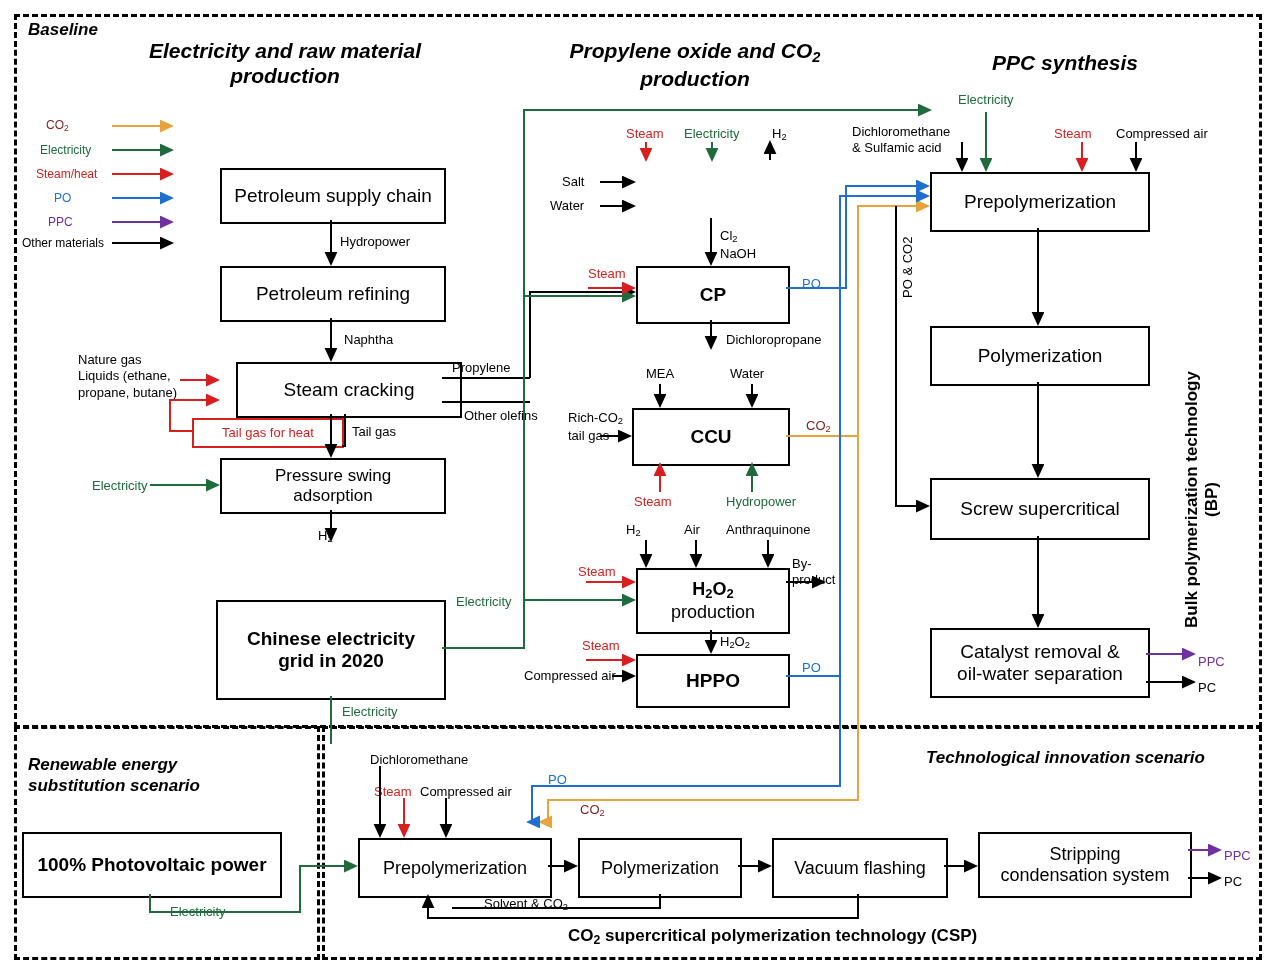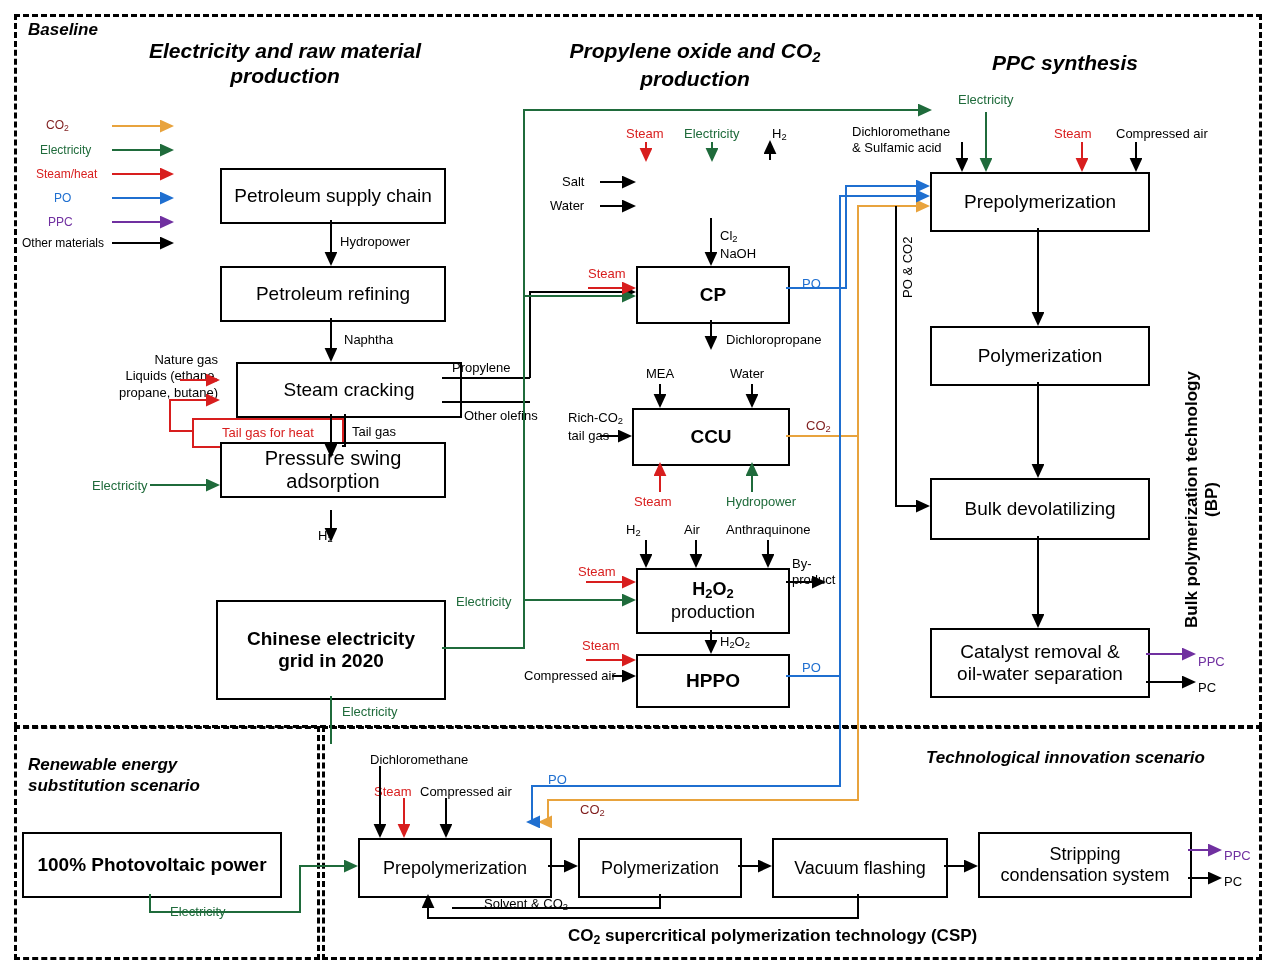--- a/index.html
+++ b/index.html
@@ -59,21 +59,21 @@
     </div>
   <div class="box" style="left:220px;top:266px;width:222px;height:52px;font-size:19px;">
       <div class="inner">Petroleum refining</div>
     </div>
   <div class="box" style="left:220px;top:362px;width:222px;height:52px;font-size:19px;margin-left:16px;">
       <div class="inner">Steam cracking</div>
     </div>
   <div class="box" style="left:192px;top:418px;width:148px;height:26px;border-color:#D81E1E;color:#D81E1E;font-size:13px;">
       <div class="inner">Tail gas for heat</div>
     </div>
-  <div class="box" style="left:220px;top:442px;width:222px;height:52px;font-size:20px;">
+  <div class="box" style="left:220px;top:458px;width:222px;height:52px;font-size:17px;">
       <div class="inner">Pressure swing<br>adsorption</div>
     </div>
   <div class="box" style="left:216px;top:600px;width:226px;height:96px;font-size:19px;font-weight:bold;">
       <div class="inner">Chinese electricity<br>grid in 2020</div>
     </div>
 
   <div class="box" style="left:636px;top:266px;width:150px;height:54px;font-size:19px;font-weight:bold;">
       <div class="inner">CP</div>
     </div>
   <div class="box" style="left:632px;top:408px;width:154px;height:54px;font-size:19px;font-weight:bold;">
@@ -86,21 +86,21 @@
       <div class="inner">HPPO</div>
     </div>
 
   <div class="box" style="left:930px;top:172px;width:216px;height:56px;font-size:19px;">
       <div class="inner">Prepolymerization</div>
     </div>
   <div class="box" style="left:930px;top:326px;width:216px;height:56px;font-size:19px;">
       <div class="inner">Polymerization</div>
     </div>
   <div class="box" style="left:930px;top:478px;width:216px;height:58px;font-size:19px;">
-      <div class="inner">Bulk devolatilizing</div>
+      <div class="inner">Screw supercritical</div>
     </div>
   <div class="box" style="left:930px;top:628px;width:216px;height:66px;font-size:19px;">
       <div class="inner">Catalyst removal &amp;<br>oil-water separation</div>
     </div>
 
   <div class="box" style="left:22px;top:832px;width:256px;height:62px;font-size:19px;font-weight:bold;">
       <div class="inner">100% Photovoltaic power</div>
     </div>
 
   <div class="box" style="left:358px;top:838px;width:190px;height:56px;font-size:18px;">
@@ -114,21 +114,21 @@
     </div>
   <div class="box" style="left:978px;top:832px;width:210px;height:62px;font-size:18px;">
       <div class="inner">Stripping<br>condensation system</div>
     </div>
 
   <div class="lbl" style="left:340px;top:234px;">Hydropower</div>
   <div class="lbl" style="left:344px;top:332px;">Naphtha</div>
   <div class="lbl" style="left:452px;top:360px;">Propylene</div>
   <div class="lbl" style="left:464px;top:408px;text-align:center;">Other olefins</div>
   <div class="lbl" style="left:352px;top:424px;">Tail gas</div>
-  <div class="lbl" style="left:78px;top:352px;line-height:1.25;white-space:normal;width:140px;text-align:right;">Nature gas<br>Liquids (ethane,<br>propane, butane)</div>
+  <div class="lbl" style="left:78px;top:352px;line-height:1.25;white-space:normal;width:140px;text-align:left;">Nature gas<br>Liquids (ethane,<br>propane, butane)</div>
   <div class="lbl elec" style="left:92px;top:478px;">Electricity</div>
   <div class="lbl" style="left:318px;top:528px;">H<span class="sub">2</span></div>
   <div class="lbl elec" style="left:342px;top:704px;">Electricity</div>
 
   <div class="lbl steam" style="left:626px;top:126px;">Steam</div>
   <div class="lbl elec" style="left:684px;top:126px;">Electricity</div>
   <div class="lbl" style="left:772px;top:126px;">H<span class="sub">2</span></div>
   <div class="lbl" style="left:562px;top:174px;">Salt</div>
   <div class="lbl" style="left:550px;top:198px;">Water</div>
   <div class="lbl" style="left:720px;top:228px;line-height:1.2;">Cl<span class="sub">2</span><br>NaOH</div>

